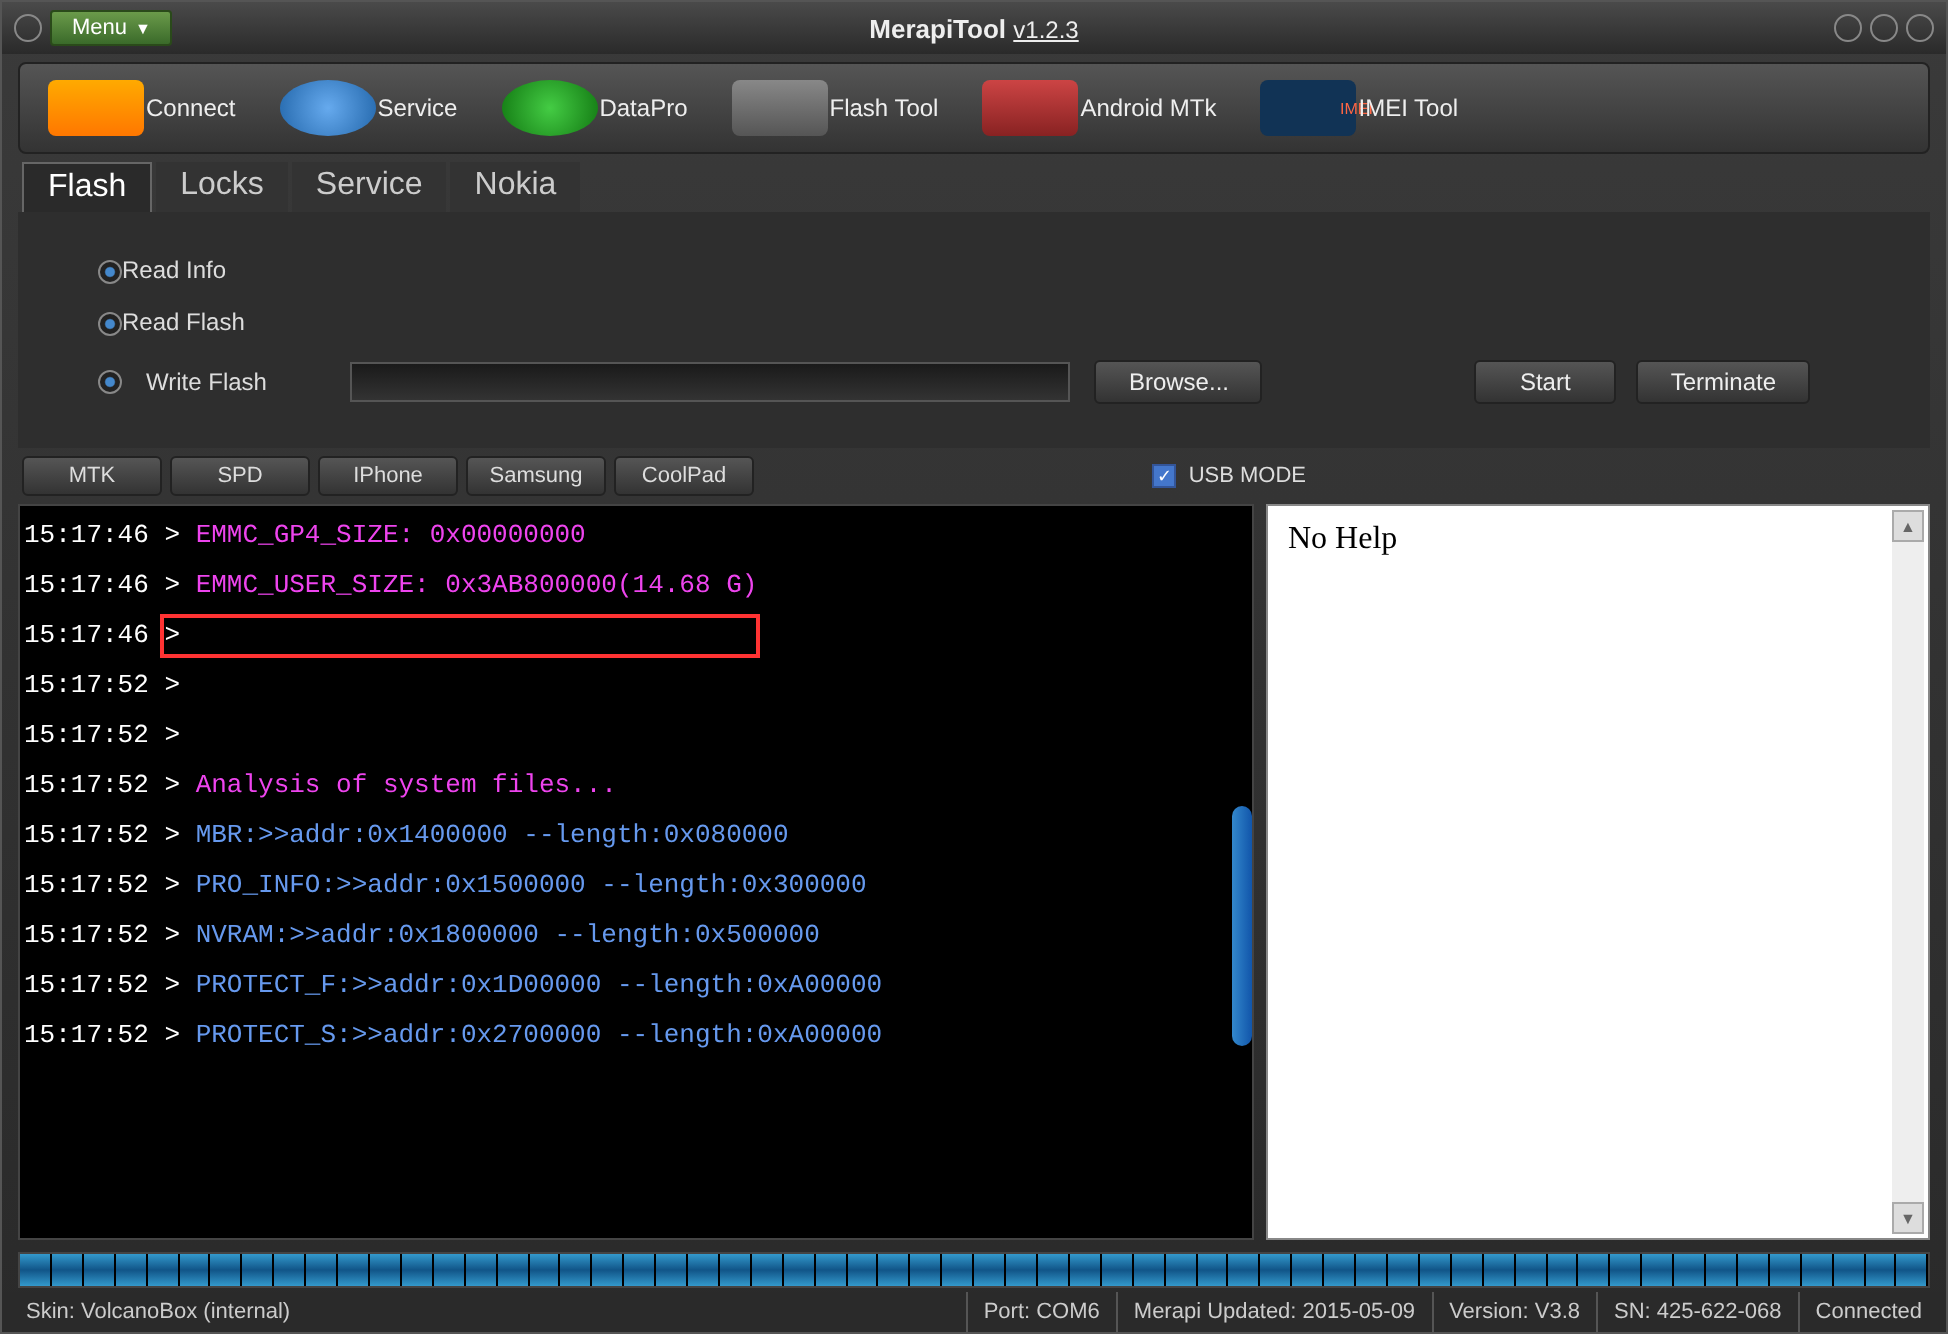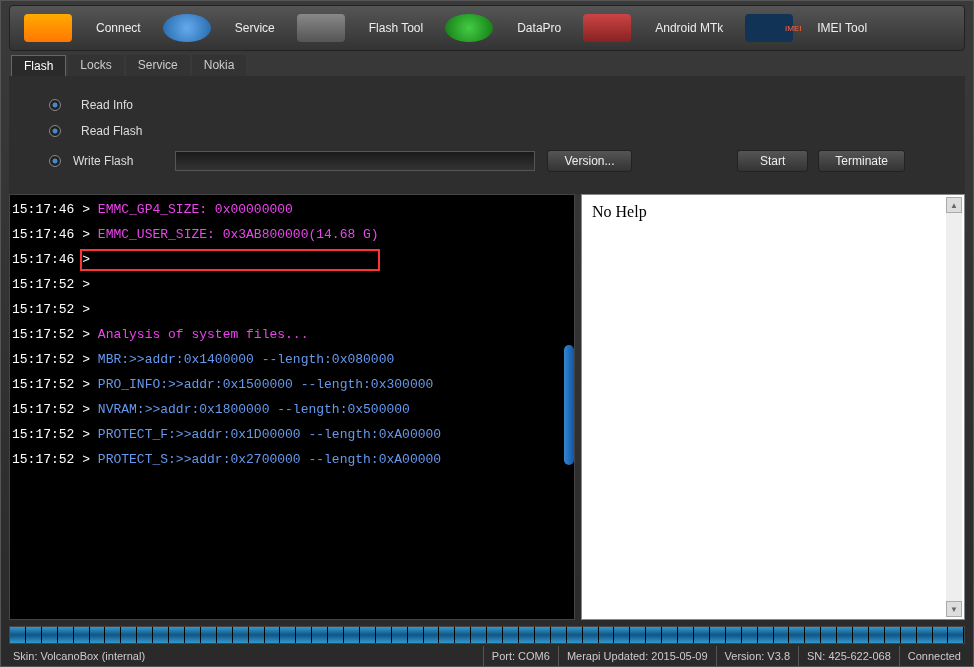--- a/index.html
+++ b/index.html
@@ -81,21 +81,21 @@
   border: 1px solid #222;
   border-radius: 4px;
   display: flex;
   align-items: center;
   gap: 2px;
   padding: 0 4px;
 }
 .toolbar-item {
   display: flex;
   align-items: center;
-  gap: 24px;
+  gap: 1px;
   padding: 4px 10px;
   color: #eee;
   font-size: 12px;
   cursor: pointer;
 }
 .toolbar-icon {
   width: 28px;
   height: 28px;
   border-radius: 4px;
   display: flex;
@@ -114,39 +114,39 @@
 .ic-imei { background: #113355; color: #ff6644; font-size: 8px; }
 .sub-tabs {
   display: flex;
   padding: 0 10px;
   gap: 2px;
 }
 .sub-tab {
   padding: 3px 12px;
   background: #333;
   color: #ccc;
-  font-size: 12px;
+  font-size: 16px;
   cursor: pointer;
 }
 .sub-tab.active {
   background: #2a2a2a;
   color: #fff;
   border-top: 1px solid #666;
   border-left: 1px solid #666;
   border-right: 1px solid #666;
 }
 .options-panel {
   padding: 10px 40px;
   background: #2e2e2e;
   margin: 0 8px;
 }
 .radio-row {
   display: flex;
-  align-items: center;
-  gap: 20px;
+  align-items: flex-end;
+  gap: 0;
   margin: 12px 0;
 }
 .radio {
   width: 12px;
   height: 12px;
   border: 1px solid #888;
   border-radius: 50%;
   background: radial-gradient(circle, #4488cc 30%, #222 40%);
 }
 .path-input {
@@ -250,21 +250,21 @@
 .log-scroll {
   position: absolute;
   right: 0;
   top: 150px;
   width: 10px;
   height: 120px;
   background: linear-gradient(to right, #3388cc, #1155aa);
   border-radius: 5px;
 }
 .help-panel {
-  width: 384px;
+  width: 332px;
   background: #fff;
   border: 1px solid #888;
   color: #000;
   padding: 8px 10px;
   font-family: 'Times New Roman', serif;
   font-size: 16px;
   position: relative;
 }
 .help-scroll {
   position: absolute;
@@ -312,37 +312,52 @@
   display: flex;
   align-items: center;
 }
 .status-item:first-child { border-left: none; flex: 1; }
 </style>
 </head>
 <body>
 
 <div class="window">
 
+  <div class="titlebar">
+    <div class="titlebar-icon"></div>
+    <button class="menu-btn">
+      <span>Menu</span>
+    </button>
+    <div class="title-text">
+      <span>MerapiTool</span>
+      <span class="title-version">v1.2.3</span>
+    </div>
+    <div class="win-controls">
+      <div class="win-ctrl"></div>
+      <div class="win-ctrl"></div>
+      <div class="win-ctrl"></div>
+    </div>
+  </div>
 
   <div class="toolbar">
     <div class="toolbar-item">
       <div class="toolbar-icon ic-connect"></div>
       <span>Connect</span>
     </div>
     <div class="toolbar-item">
       <div class="toolbar-icon ic-service"></div>
       <span>Service</span>
     </div>
     <div class="toolbar-item">
+      <div class="toolbar-icon ic-datapro"></div>
+      <span>DataPro</span>
+    </div>
+    <div class="toolbar-item">
       <div class="toolbar-icon ic-flash"></div>
       <span>Flash Tool</span>
-    </div>
-    <div class="toolbar-item">
-      <div class="toolbar-icon ic-datapro"></div>
-      <span>DataPro</span>
     </div>
     <div class="toolbar-item">
       <div class="toolbar-icon ic-mtk"></div>
       <span>Android MTk</span>
     </div>
     <div class="toolbar-item">
       <div class="toolbar-icon ic-imei">IMEI</div>
       <span>IMEI Tool</span>
     </div>
   </div>
@@ -360,28 +375,39 @@
       <span>Read Info</span>
     </div>
     <div class="radio-row">
       <div class="radio"></div>
       <span>Read Flash</span>
     </div>
     <div class="radio-row write-row">
       <div class="radio"></div>
       <span>Write Flash</span>
       <input class="path-input" style="">
-      <button class="btn">Version...</button>
+      <button class="btn">Browse...</button>
       <div class="right-btns">
         <button class="btn" style="padding:3px 22px;">Start</button>
         <button class="btn">Terminate</button>
       </div>
     </div>
   </div>
 
+  <div class="device-tabs">
+    <div class="device-tab">MTK</div>
+    <div class="device-tab">SPD</div>
+    <div class="device-tab">IPhone</div>
+    <div class="device-tab">Samsung</div>
+    <div class="device-tab">CoolPad</div>
+    <div class="usb-mode">
+      <div class="checkbox">✓</div>
+      <span>USB MODE</span>
+    </div>
+  </div>
 
   <div class="main-content">
     <div class="log-panel" id="log-panel">
       <div class="highlight"></div>
       <div class="log-scroll"></div>
         <div class="log-line"><span class="ts">15:17:46 </span><span class="gt">&gt; </span><span class="magenta">EMMC_GP4_SIZE: 0x00000000</span></div>
         <div class="log-line"><span class="ts">15:17:46 </span><span class="gt">&gt; </span><span class="magenta">EMMC_USER_SIZE: 0x3AB800000(14.68 G)</span></div>
         <div class="log-line"><span class="ts">15:17:46 </span><span class="gt">&gt; </span><span class=""></span></div>
         <div class="log-line"><span class="ts">15:17:52 </span><span class="gt">&gt; </span><span class=""></span></div>
         <div class="log-line"><span class="ts">15:17:52 </span><span class="gt">&gt; </span><span class=""></span></div>

